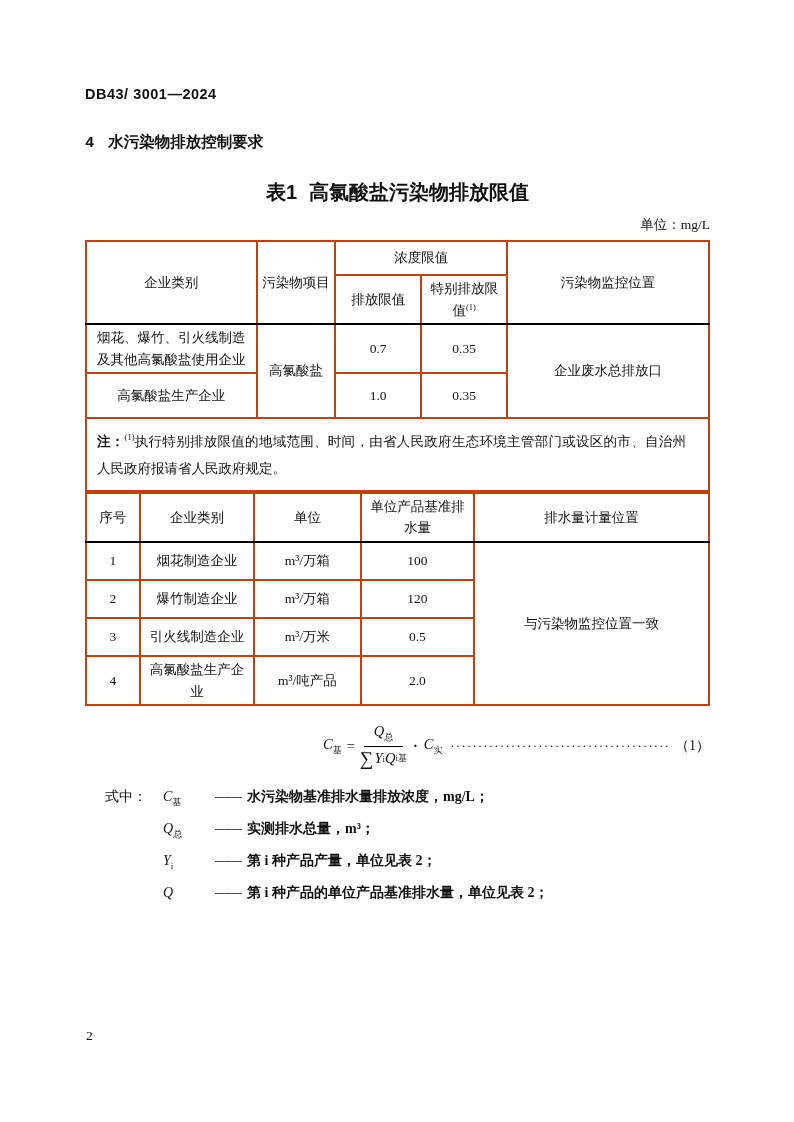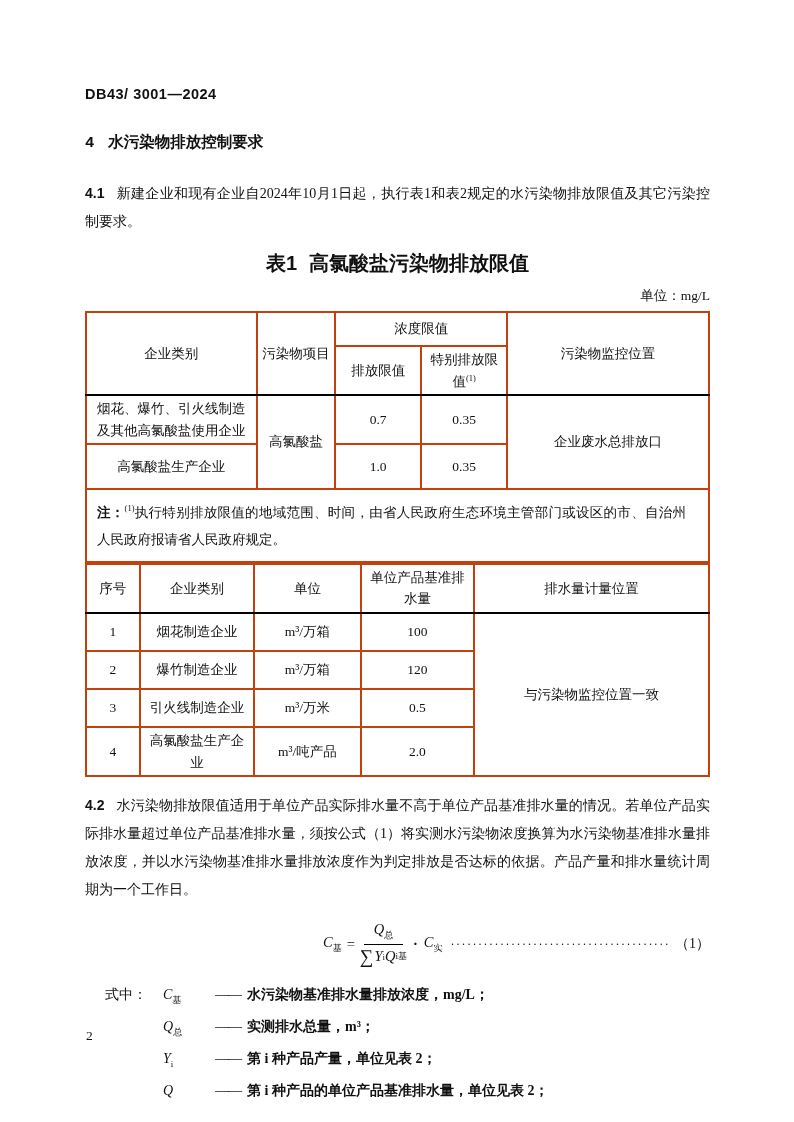--- a/index.html
+++ b/index.html
@@ -102,23 +102,20 @@
 <body>
 
 <div class="page">
 
   <div class="doc-number">DB43/ 3001—2024</div>
 
   <div class="section-heading">
     <span class="h-num">4</span><span>水污染物排放控制要求</span>
   </div>
 
-  <p class="para">
-    <span class="p-label">4.1</span><span>新建企业和现有企业自2024年10月1日起，执行表1和表2规定的水污染物排放限值及其它污染控制要求。</span>
-  </p>
 
   <div class="tbl-caption">
     <span>表1</span><span class="caption-gap"></span><span>高氯酸盐污染物排放限值</span>
   </div>
 
   <div class="unit-note">单位：mg/L</div>
 
   <table>
     <colgroup>
       <col style="width:27.4%">
@@ -200,23 +197,20 @@
       </tr>
       <tr>
         <td>4</td>
         <td>高氯酸盐生产企业</td>
         <td>m³/吨产品</td>
         <td>2.0</td>
       </tr>
     </tbody>
   </table>
 
-  <p class="para" style="margin-top:14px;">
-    <span class="p-label">4.2</span><span>水污染物排放限值适用于单位产品实际排水量不高于单位产品基准排水量的情况。若单位产品实际排水量超过单位产品基准排水量，须按公式（1）将实测水污染物浓度换算为水污染物基准排水量排放浓度，并以水污染物基准排水量排放浓度作为判定排放是否达标的依据。产品产量和排水量统计周期为一个工作日。</span>
-  </p>
 
   <div class="formula-line">
     <span class="f-spacer"></span>
     <span class="f-expr">
       <span><i>C</i><sub class="vsub">基</sub></span>
       <span class="f-eq">=</span>
       <span class="frac">
         <span class="num"><i>Q</i><sub class="vsub">总</sub></span>
         <span class="den">
             <span class="sigma">∑</span>

